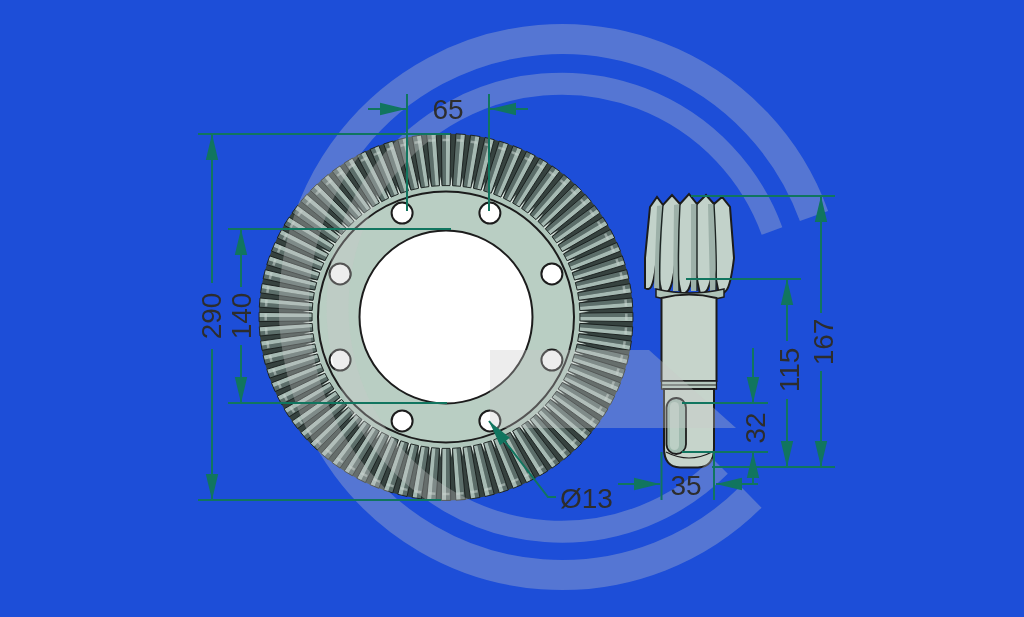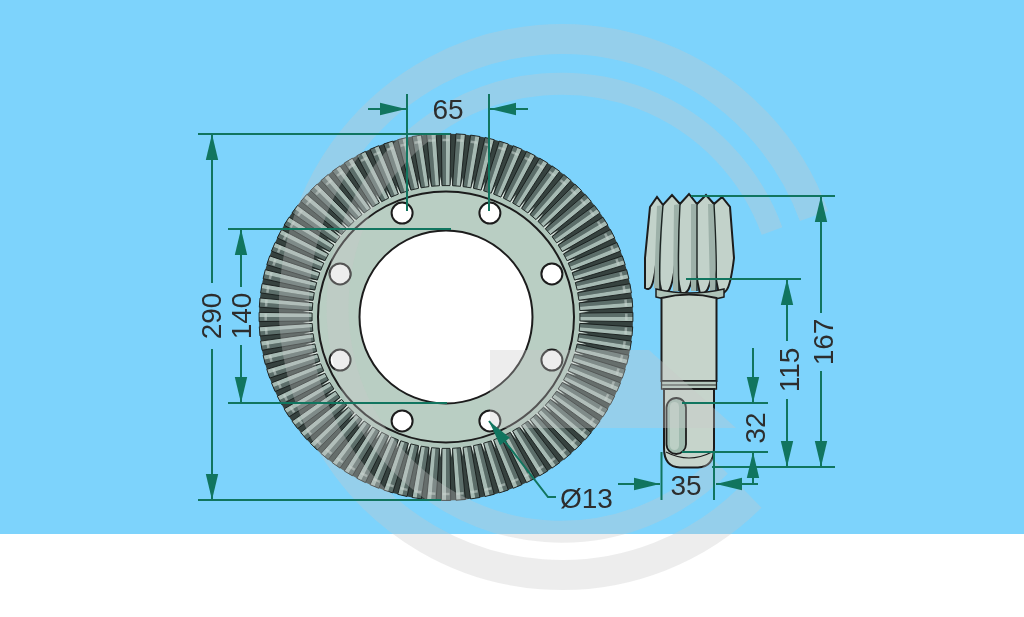--- a/index.html
+++ b/index.html
@@ -1,21 +1,21 @@
 <!DOCTYPE html>
 <html style="--dim: #11755f; --ink: #2d2d2d; --line: #1c1c1c; --flange: #b9cec3; --shaft: #c6d4cb; --teeth-base: #36423f; --wm: rgba(200,200,200,0.33);"><head>
 <meta charset="utf-8">
 <style>
   :root{
     --dim:#11755f; --ink:#2d2d2d; --line:#1c1c1c;
     --flange:#b9cec3; --shaft:#c6d4cb; --teeth-dark:#5c6e6a; --teeth-light:#a6bab3;
     --teeth-base:#36423f; --valley:#d4dfd9; --sage:#afc6bb; --wm:rgba(200,200,200,0.33);
   }
   html,body{margin:0;padding:0;background:#ffffff;width:1024px;height:617px;overflow:hidden;}
-  .stage{position:relative;width:1024px;height:534px;background:#7dd3fc;}
+  .stage{position:relative;width:1024px;height:617px;background:#1d4ed8;}
   svg{position:absolute;left:0;top:0;}
   .dimline{stroke:var(--dim);stroke-width:2;fill:none;}
   .dimarrow{fill:var(--dim);stroke:none;}
   .dimtext{fill:var(--ink);font-family:"Liberation Sans",sans-serif;font-size:28px;}
 </style>
 </head>
 <body>
 
 <div class="stage">
 <svg width="1024" height="617" viewBox="0 0 1024 617">

